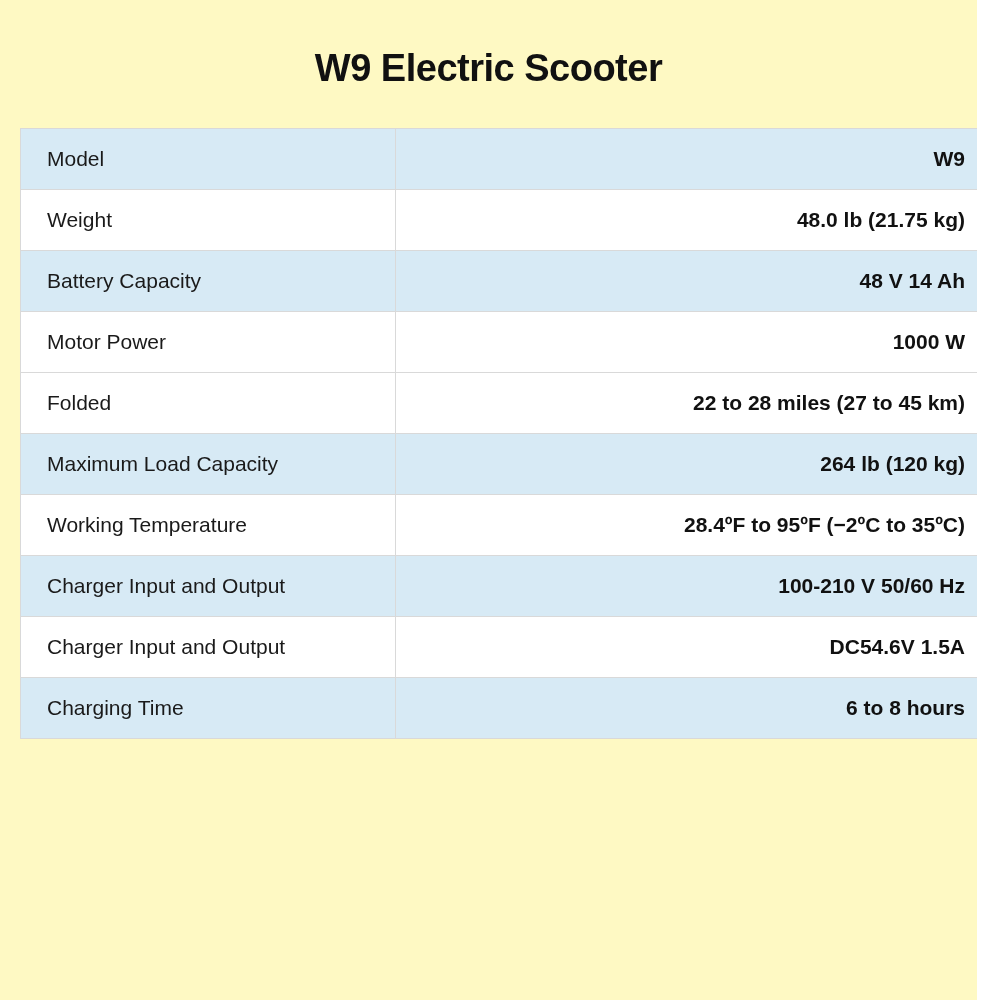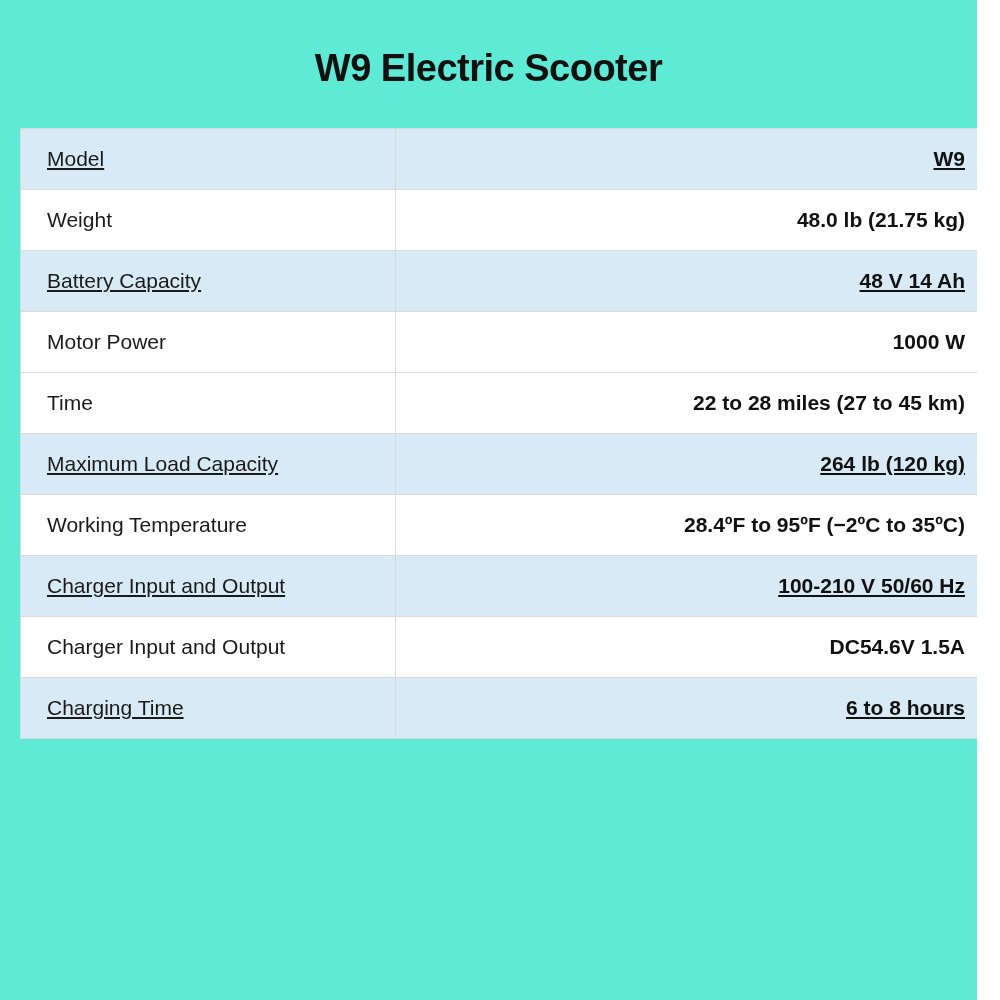--- a/index.html
+++ b/index.html
@@ -8,21 +8,21 @@
     width: 1000px;
     height: 1000px;
     background: #ffffff;
     font-family: "Liberation Sans", sans-serif;
   }
 
   .page {
     width: 977px;
     height: 1000px;
     box-sizing: border-box;
-    background: #5eead4;
+    background: #fef9c3;
     position: relative;
     overflow: hidden;
   }
 
   .title {
     text-align: center;
     font-size: 38px;
     font-weight: bold;
     color: #111111;
     letter-spacing: -0.5px;
@@ -62,21 +62,20 @@
 
   .spec-table td.value {
     font-size: 21px;
     color: #111111;
     font-weight: bold;
     text-align: right;
   }
 
   .row-alt td {
     background: #d7eaf5;
-    text-decoration: underline;
   }
 
   .row-plain td {
     background: #ffffff;
   }
 </style>
 </head>
 <body>
 
 <div class="page">
@@ -95,21 +94,21 @@
       </tr>
       <tr class="row-alt">
         <td class="label">Battery Capacity</td>
         <td class="value">48 V  14 Ah</td>
       </tr>
       <tr class="row-plain">
         <td class="label">Motor Power</td>
         <td class="value">1000 W</td>
       </tr>
       <tr class="row-plain">
-        <td class="label">Time</td>
+        <td class="label">Folded</td>
         <td class="value">22 to 28 miles (27 to 45 km)</td>
       </tr>
       <tr class="row-alt">
         <td class="label">Maximum Load Capacity</td>
         <td class="value">264 lb (120 kg)</td>
       </tr>
       <tr class="row-plain">
         <td class="label">Working Temperature</td>
         <td class="value">28.4ºF to 95ºF (−2ºC to 35ºC)</td>
       </tr>

